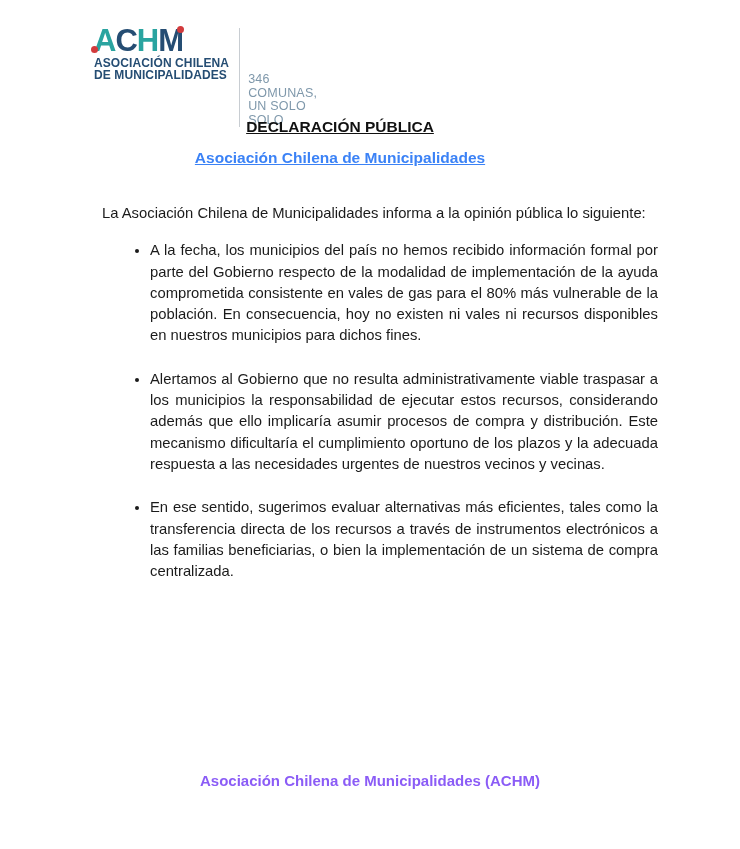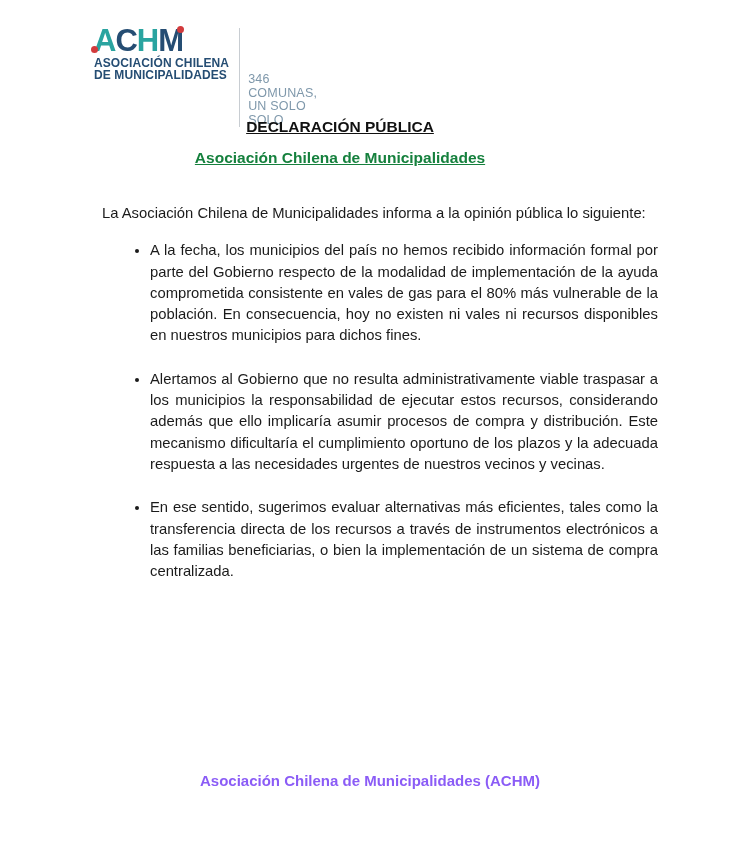--- a/index.html
+++ b/index.html
@@ -71,21 +71,21 @@
     font-size: 15.5px;
     font-weight: bold;
     text-decoration: underline;
     color: #111;
   }
   .doc-subtitle {
     margin-top: 13px;
     font-size: 15.5px;
     font-weight: bold;
     text-decoration: underline;
-    color: #15803d;
+    color: #3b82f6;
   }
 
   
   .body {
     position: absolute;
     top: 203px;
     left: 94px;
     width: 556px;
     font-size: 14.8px;
     line-height: 21.3px;

